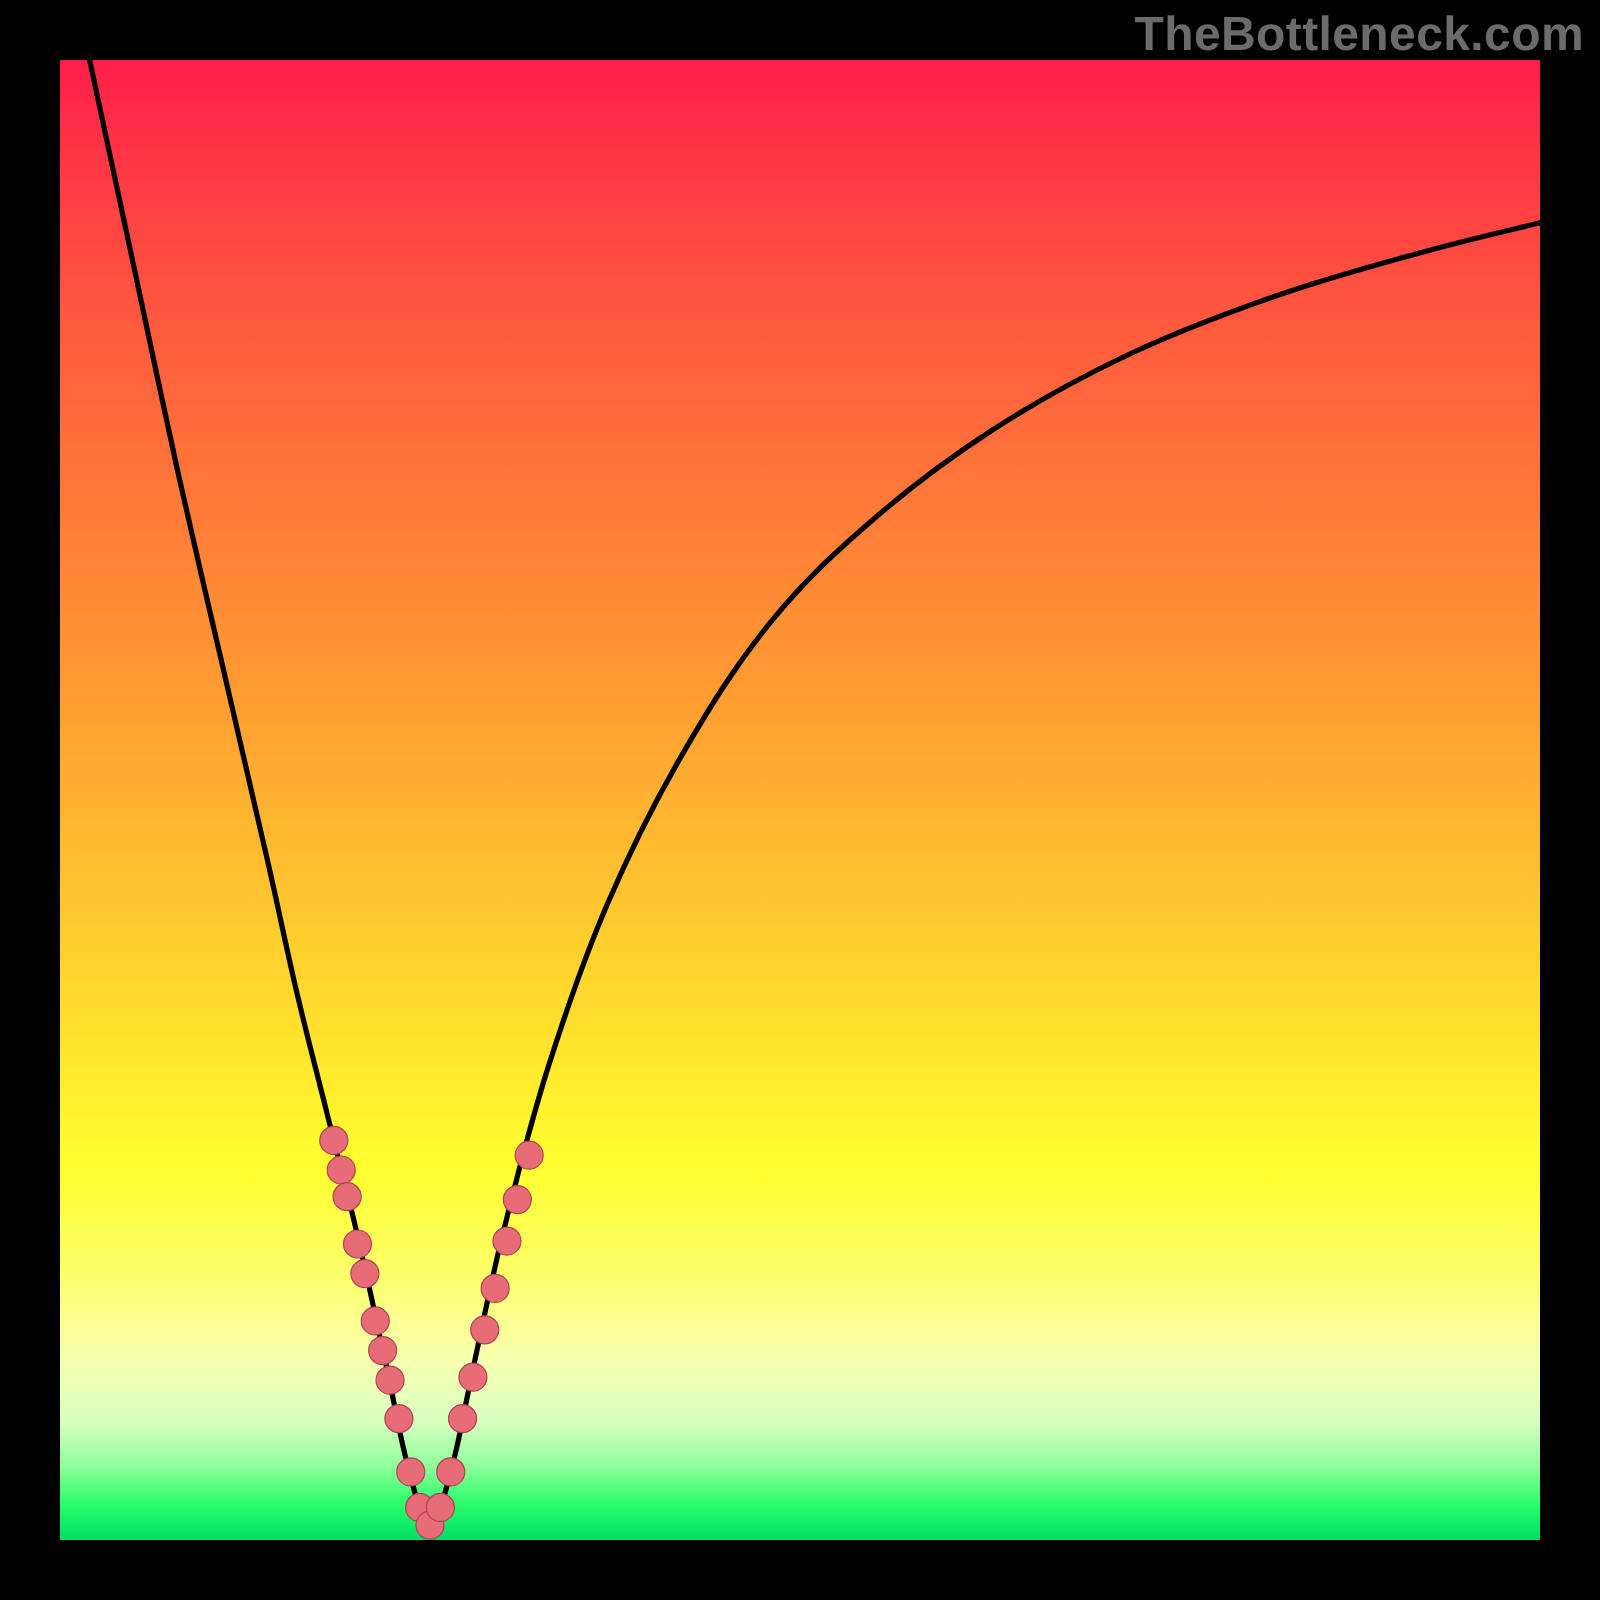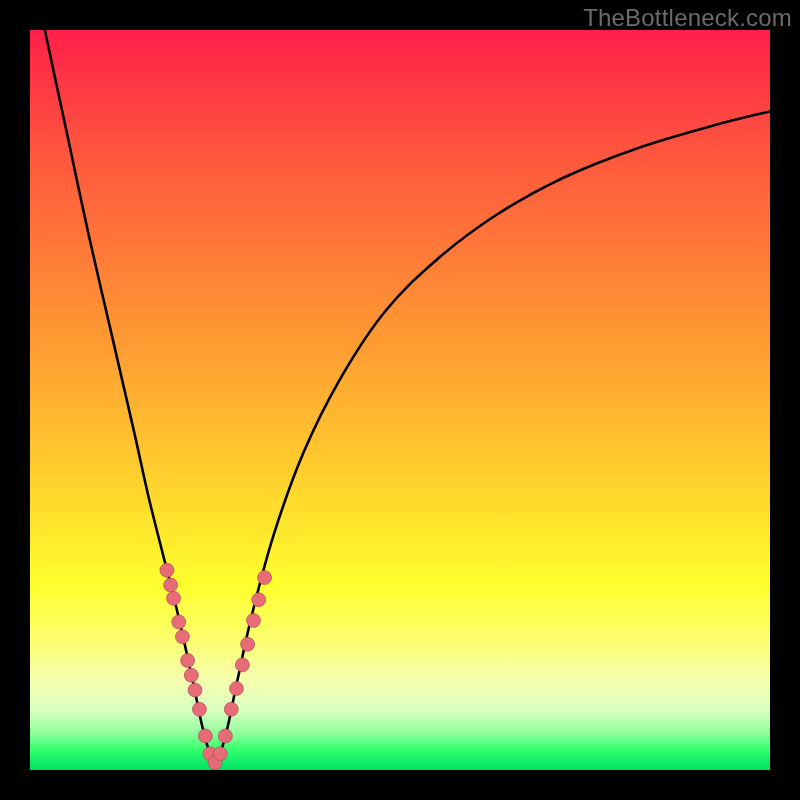--- a/index.html
+++ b/index.html
@@ -42,21 +42,21 @@
       #2bff6b 97.5%,
       #00de64 100%
     );
   }
   .watermark {
     position: absolute;
     top: 4px;
     right: 8px;
     color: #6b6b6b;
     font-size: 24px;
-    font-weight: 400;
+    font-weight: 700;
     letter-spacing: 0.2px;
     user-select: none;
   }
   svg.curve {
     position: absolute;
     left: 0;
     top: 0;
     width: 740px;
     height: 740px;
     overflow: visible;

